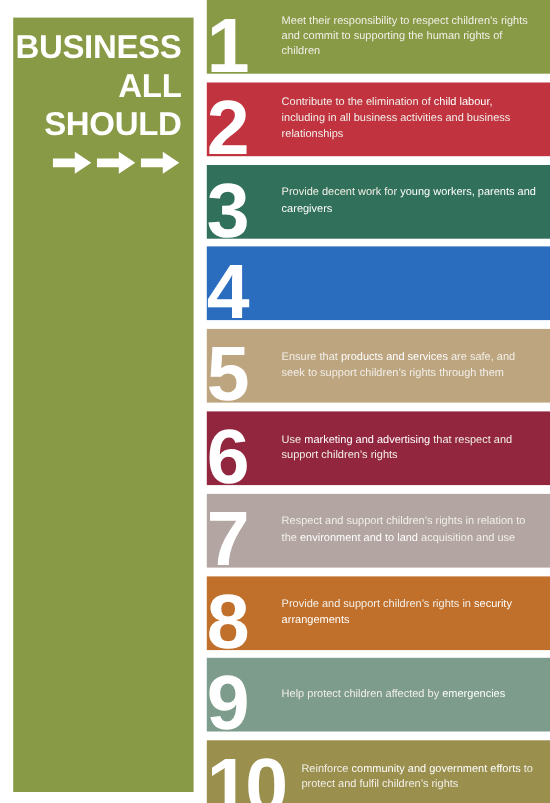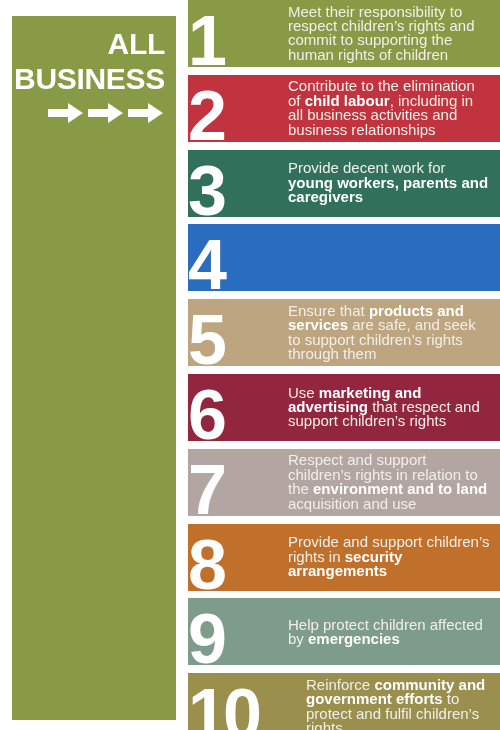--- a/index.html
+++ b/index.html
@@ -94,42 +94,42 @@
     pointer-events: none;
     font-family: "Liberation Sans", sans-serif;
   }
   .row-text {
     position: absolute;
     left: 68px;
     right: 10px;
     top: 50%;
     transform: translateY(-50%);
     color: #f2efe9;
-    font-size: 15px;
+    font-size: 10px;
     line-height: 14.4px;
     z-index: 2;
-    margin-left: 32px;
   }
   .row-text b {
     color: #ffffff;
-    font-weight: bold;
+    font-weight: normal;
   }
   
   .row.wide .num { letter-spacing: -4px; }
   .row.wide .row-text { left: 86px; }
 </style>
 </head>
 <body>
 
 <div id="poster">
 
   <div class="hero">
     <div class="hero-inner">
+      <div class="hero-title-line">BUSINESS</div>
       <div class="hero-title-line">ALL</div>
-      <div class="hero-title-line">BUSINESS</div>
+      <div class="hero-title-line">SHOULD</div>
       <div class="hero-arrows">
         <svg class="arrow" viewBox="0 0 36 22">
           <path d="M0 7 H20 V1 L35 11 L20 21 V15 H0 Z" fill="#ffffff"></path>
         </svg>
         <svg class="arrow" viewBox="0 0 36 22">
           <path d="M0 7 H20 V1 L35 11 L20 21 V15 H0 Z" fill="#ffffff"></path>
         </svg>
         <svg class="arrow" viewBox="0 0 36 22">
           <path d="M0 7 H20 V1 L35 11 L20 21 V15 H0 Z" fill="#ffffff"></path>
         </svg>

